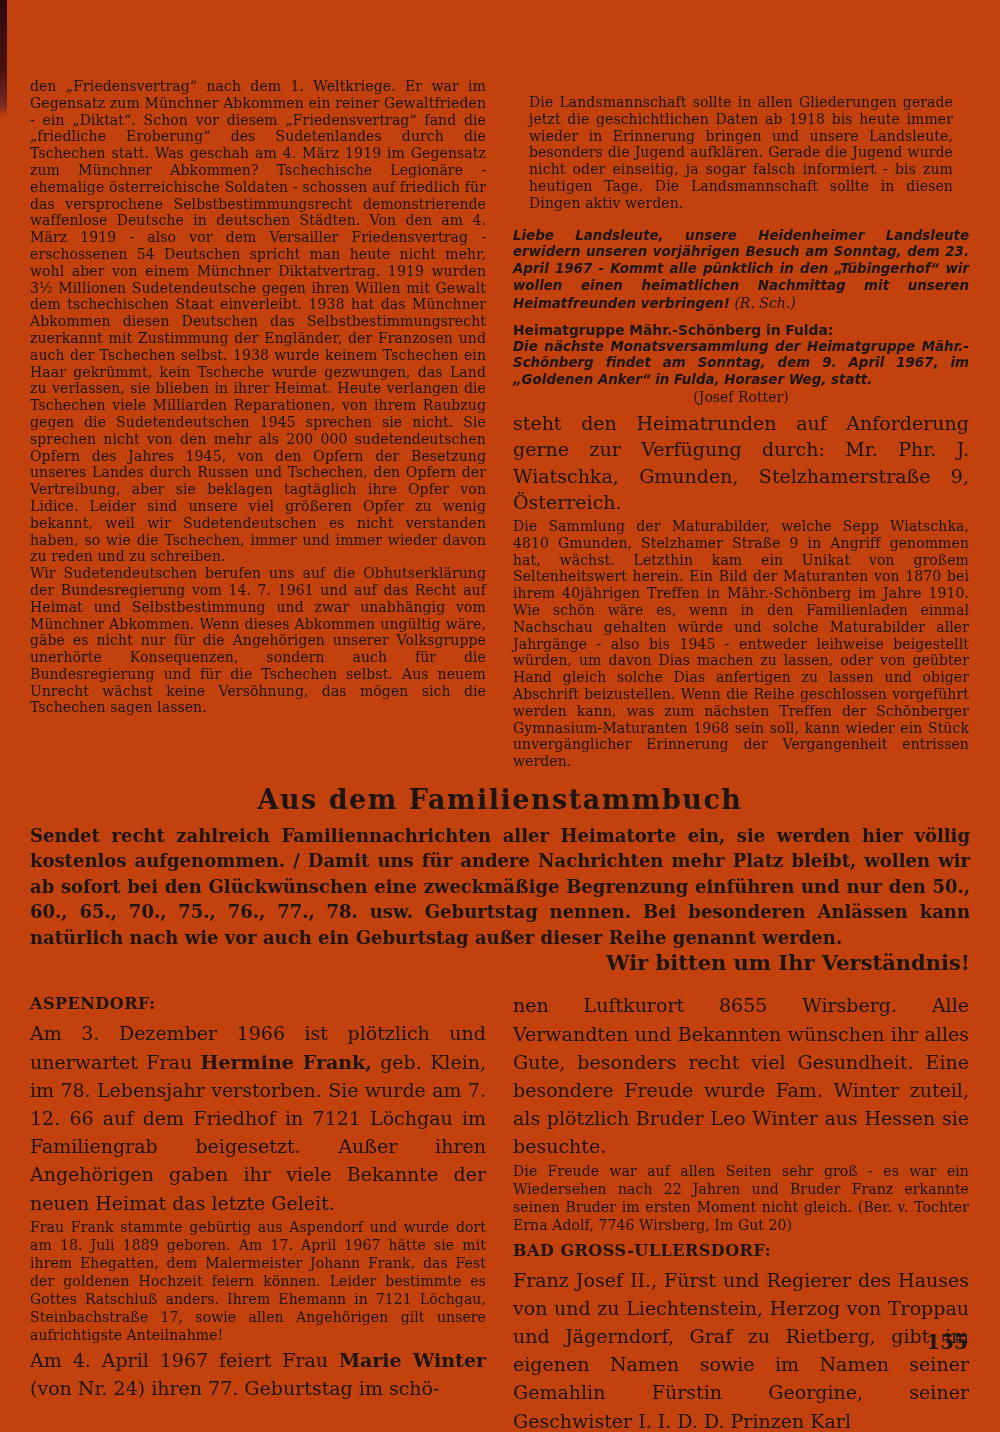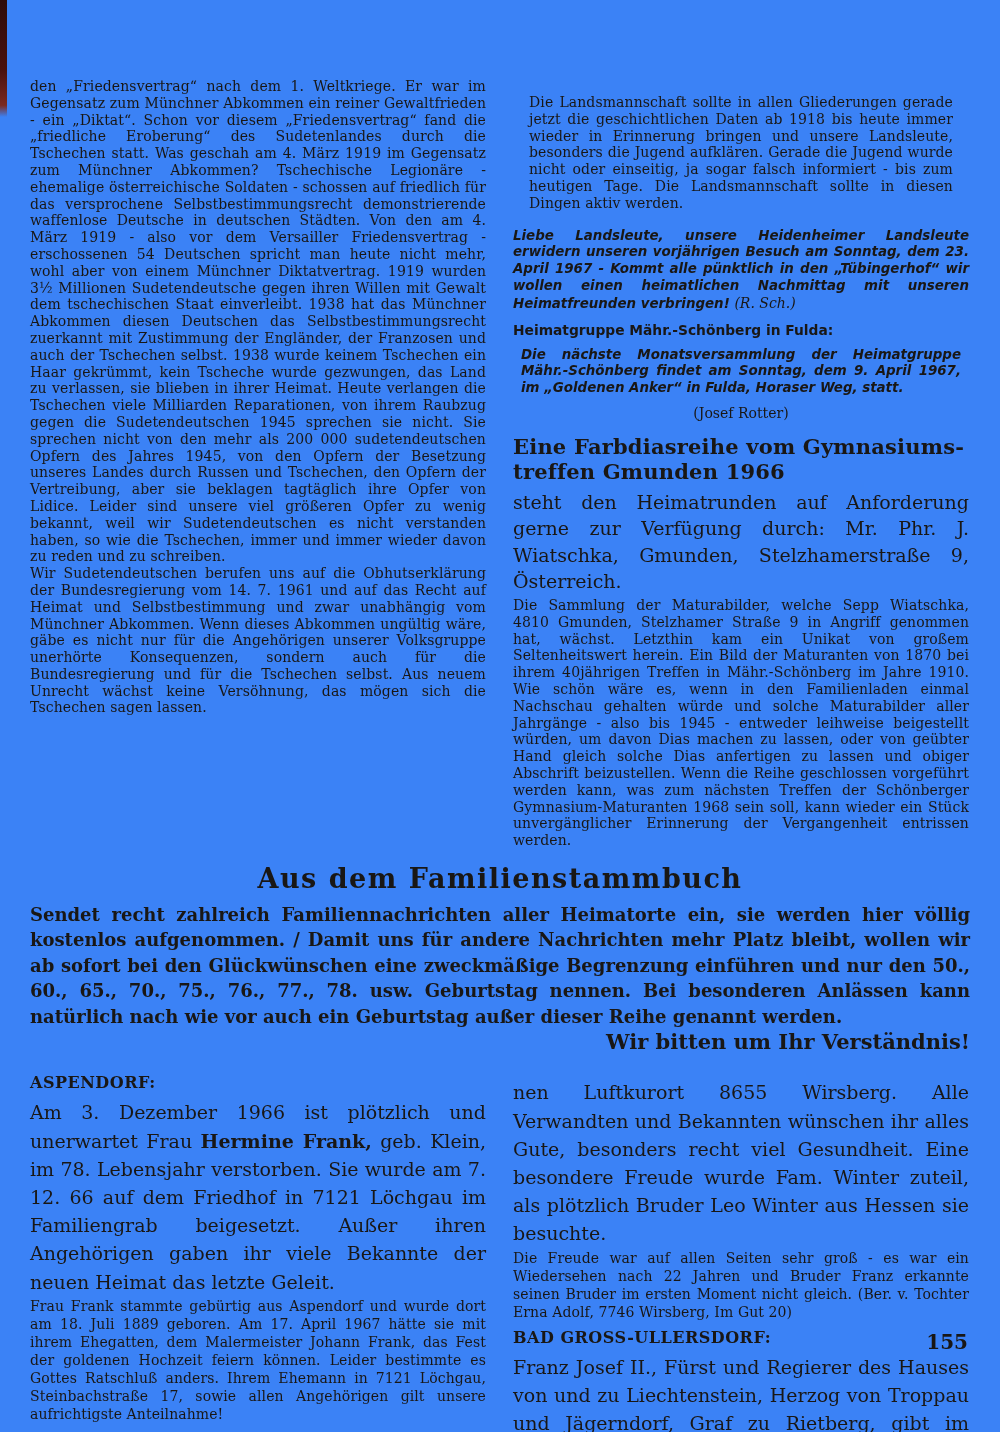--- a/index.html
+++ b/index.html
@@ -1,21 +1,21 @@
 <!DOCTYPE html>
 <html lang="de"><head>
 <meta charset="utf-8">
 <style>
   html,body{margin:0;padding:0;background:#e8e8e8;}
   .page{
     position:relative;
     width:1000px;
     height:1432px;
     margin:0 auto;
-    background:#3b82f6;
+    background:#c2410c;
     color:#191715;
     font-family:"DejaVu Serif", serif;
     overflow:hidden;
     box-sizing:border-box;
     padding:78px 30px 0 30px;
   }
   .scan-mark{
     position:absolute;
     left:0; top:0;
     width:7px; height:117px;
@@ -127,46 +127,42 @@
     <div class="col body-sm">
       <p>den „Friedensvertrag“ nach dem 1. Weltkriege. Er war im Gegensatz zum Münchner Abkommen ein reiner Gewaltfrieden - ein „Diktat“. Schon vor diesem „Friedensvertrag“ fand die „friedliche Eroberung“ des Sudetenlandes durch die Tschechen statt. Was geschah am 4. März 1919 im Gegensatz zum Münchner Abkommen? Tschechische Legionäre - ehemalige österreichische Soldaten - schossen auf friedlich für das versprochene Selbstbestimmungsrecht demonstrierende waffenlose Deutsche in deutschen Städten. Von den am 4. März 1919 - also vor dem Versailler Friedensvertrag - erschossenen 54 Deutschen spricht man heute nicht mehr, wohl aber von einem Münchner Diktatvertrag. 1919 wurden 3½ Millionen Sudetendeutsche gegen ihren Willen mit Gewalt dem tschechischen Staat einverleibt. 1938 hat das Münchner Abkommen diesen Deutschen das Selbstbestimmungsrecht zuerkannt mit Zustimmung der Engländer, der Franzosen und auch der Tschechen selbst. 1938 wurde keinem Tschechen ein Haar gekrümmt, kein Tscheche wurde gezwungen, das Land zu verlassen, sie blieben in ihrer Heimat. Heute verlangen die Tschechen viele Milliarden Reparationen, von ihrem Raubzug gegen die Sudetendeutschen 1945 sprechen sie nicht. Sie sprechen nicht von den mehr als 200 000 sudetendeutschen Opfern des Jahres 1945, von den Opfern der Besetzung unseres Landes durch Russen und Tschechen, den Opfern der Vertreibung, aber sie beklagen tagtäglich ihre Opfer von Lidice. Leider sind unsere viel größeren Opfer zu wenig bekannt, weil wir Sudetendeutschen es nicht verstanden haben, so wie die Tschechen, immer und immer wieder davon zu reden und zu schreiben.</p>
       <p>Wir Sudetendeutschen berufen uns auf die Obhutserklärung der Bundesregierung vom 14. 7. 1961 und auf das Recht auf Heimat und Selbstbestimmung und zwar unabhängig vom Münchner Abkommen. Wenn dieses Abkommen ungültig wäre, gäbe es nicht nur für die Angehörigen unserer Volksgruppe unerhörte Konsequenzen, sondern auch für die Bundesregierung und für die Tschechen selbst. Aus neuem Unrecht wächst keine Versöhnung, das mögen sich die Tschechen sagen lassen.</p>
     </div>
 
     <div class="col">
       <p class="body-sm" style="margin:16px">Die Landsmannschaft sollte in allen Gliederungen gerade jetzt die geschichtlichen Daten ab 1918 bis heute immer wieder in Erinnerung bringen und unsere Landsleute, besonders die Jugend aufklären. Gerade die Jugend wurde nicht oder einseitig, ja sogar falsch informiert - bis zum heutigen Tage. Die Landsmannschaft sollte in diesen Dingen aktiv werden.</p>
       <p class="bold-sans" style="margin:0"><span>Liebe Landsleute, unsere Heidenheimer Landsleute erwidern unseren vorjährigen Besuch am Sonntag, dem 23. April 1967 - Kommt alle pünktlich in den „Tübingerhof“ wir wollen einen heimatlichen Nachmittag mit unseren Heimatfreunden verbringen! </span><span class="reg">(R. Sch.)</span></p>
 
       <div class="fulda-heading">Heimatgruppe Mähr.-Schönberg in Fulda:</div>
-      <p class="bold-sans" style="margin:8px">Die nächste Monatsversammlung der Heimatgruppe Mähr.-Schönberg findet am Sonntag, dem 9. April 1967, im „Goldenen Anker“ in Fulda, Horaser Weg, statt.</p>
+      <p class="bold-sans" style="margin:0">Die nächste Monatsversammlung der Heimatgruppe Mähr.-Schönberg findet am Sonntag, dem 9. April 1967, im „Goldenen Anker“ in Fulda, Horaser Weg, statt.</p>
       <div class="sig-right">(Josef Rotter)</div>
 
-      <div class="dias-heading">
-        <div>Eine Farbdiasreihe vom Gymnasiums-</div>
-        <div>treffen Gmunden 1966</div>
-      </div>
       <p class="serif-lg">steht den Heimatrunden auf Anforderung gerne zur Verfügung durch: Mr. Phr. J. Wiatschka, Gmunden, Stelzhamerstraße 9, Österreich.</p>
       <p class="body-sm" style="margin:2px 0 0 0">Die Sammlung der Maturabilder, welche Sepp Wiatschka, 4810 Gmunden, Stelzhamer Straße 9 in Angriff genommen hat, wächst. Letzthin kam ein Unikat von großem Seltenheitswert herein. Ein Bild der Maturanten von 1870 bei ihrem 40jährigen Treffen in Mähr.-Schönberg im Jahre 1910. Wie schön wäre es, wenn in den Familienladen einmal Nachschau gehalten würde und solche Maturabilder aller Jahrgänge - also bis 1945 - entweder leihweise beigestellt würden, um davon Dias machen zu lassen, oder von geübter Hand gleich solche Dias anfertigen zu lassen und obiger Abschrift beizustellen. Wenn die Reihe geschlossen vorgeführt werden kann, was zum nächsten Treffen der Schönberger Gymnasium-Maturanten 1968 sein soll, kann wieder ein Stück unvergänglicher Erinnerung der Vergangenheit entrissen werden.</p>
     </div>
   </div>
 
   <div class="family-title">Aus dem Familienstammbuch</div>
   <div class="family-intro">Sendet recht zahlreich Familiennachrichten aller Heimatorte ein, sie werden hier völlig kostenlos aufgenommen. / Damit uns für andere Nachrichten mehr Platz bleibt, wollen wir ab sofort bei den Glückwünschen eine zweckmäßige Begrenzung einführen und nur den 50., 60., 65., 70., 75., 76., 77., 78. usw. Geburtstag nennen. Bei besonderen Anlässen kann natürlich nach wie vor auch ein Geburtstag außer dieser Reihe genannt werden.</div>
   <div class="family-intro-last">Wir bitten um Ihr Verständnis!</div>
 
   <div class="cols-bottom">
     <div class="col">
       <div class="section-head">ASPENDORF:</div>
       <p class="body-lg"><span>Am 3. Dezember 1966 ist plötzlich und unerwartet Frau </span><span class="b">Hermine Frank,</span><span> geb. Klein, im 78. Lebensjahr verstorben. Sie wurde am 7. 12. 66 auf dem Friedhof in 7121 Löchgau im Familiengrab beigesetzt. Außer ihren Angehörigen gaben ihr viele Bekannte der neuen Heimat das letzte Geleit.</span></p>
       <p class="body-sm2">Frau Frank stammte gebürtig aus Aspendorf und wurde dort am 18. Juli 1889 geboren. Am 17. April 1967 hätte sie mit ihrem Ehegatten, dem Malermeister Johann Frank, das Fest der goldenen Hochzeit feiern können. Leider bestimmte es Gottes Ratschluß anders. Ihrem Ehemann in 7121 Löchgau, Steinbachstraße 17, sowie allen Angehörigen gilt unsere aufrichtigste Anteilnahme!</p>
       <p class="body-lg"><span>Am 4. April 1967 feiert Frau </span><span class="b">Marie Winter</span><span> (von Nr. 24) ihren 77. Geburtstag im schö-</span></p>
     </div>
 
     <div class="col">
-      <p class="body-lg" style="margin-top:8px">nen Luftkurort 8655 Wirsberg. Alle Verwandten und Bekannten wünschen ihr alles Gute, besonders recht viel Gesundheit. Eine besondere Freude wurde Fam. Winter zuteil, als plötzlich Bruder Leo Winter aus Hessen sie besuchte.</p>
+      <p class="body-lg" style="margin-top:0">nen Luftkurort 8655 Wirsberg. Alle Verwandten und Bekannten wünschen ihr alles Gute, besonders recht viel Gesundheit. Eine besondere Freude wurde Fam. Winter zuteil, als plötzlich Bruder Leo Winter aus Hessen sie besuchte.</p>
       <p class="body-sm2">Die Freude war auf allen Seiten sehr groß - es war ein Wiedersehen nach 22 Jahren und Bruder Franz erkannte seinen Bruder im ersten Moment nicht gleich. (Ber. v. Tochter Erna Adolf, 7746 Wirsberg, Im Gut 20)</p>
       <div class="section-head" style="margin-top:4px">BAD GROSS-ULLERSDORF:</div>
       <p class="body-lg">Franz Josef II., Fürst und Regierer des Hauses von und zu Liechtenstein, Herzog von Troppau und Jägerndorf, Graf zu Rietberg, gibt im eigenen Namen sowie im Namen seiner Gemahlin Fürstin Georgine, seiner Geschwister I. I. D. D. Prinzen Karl</p>
     </div>
   </div>
 
   <div class="pagenum">155</div>
 
 </div>
 

